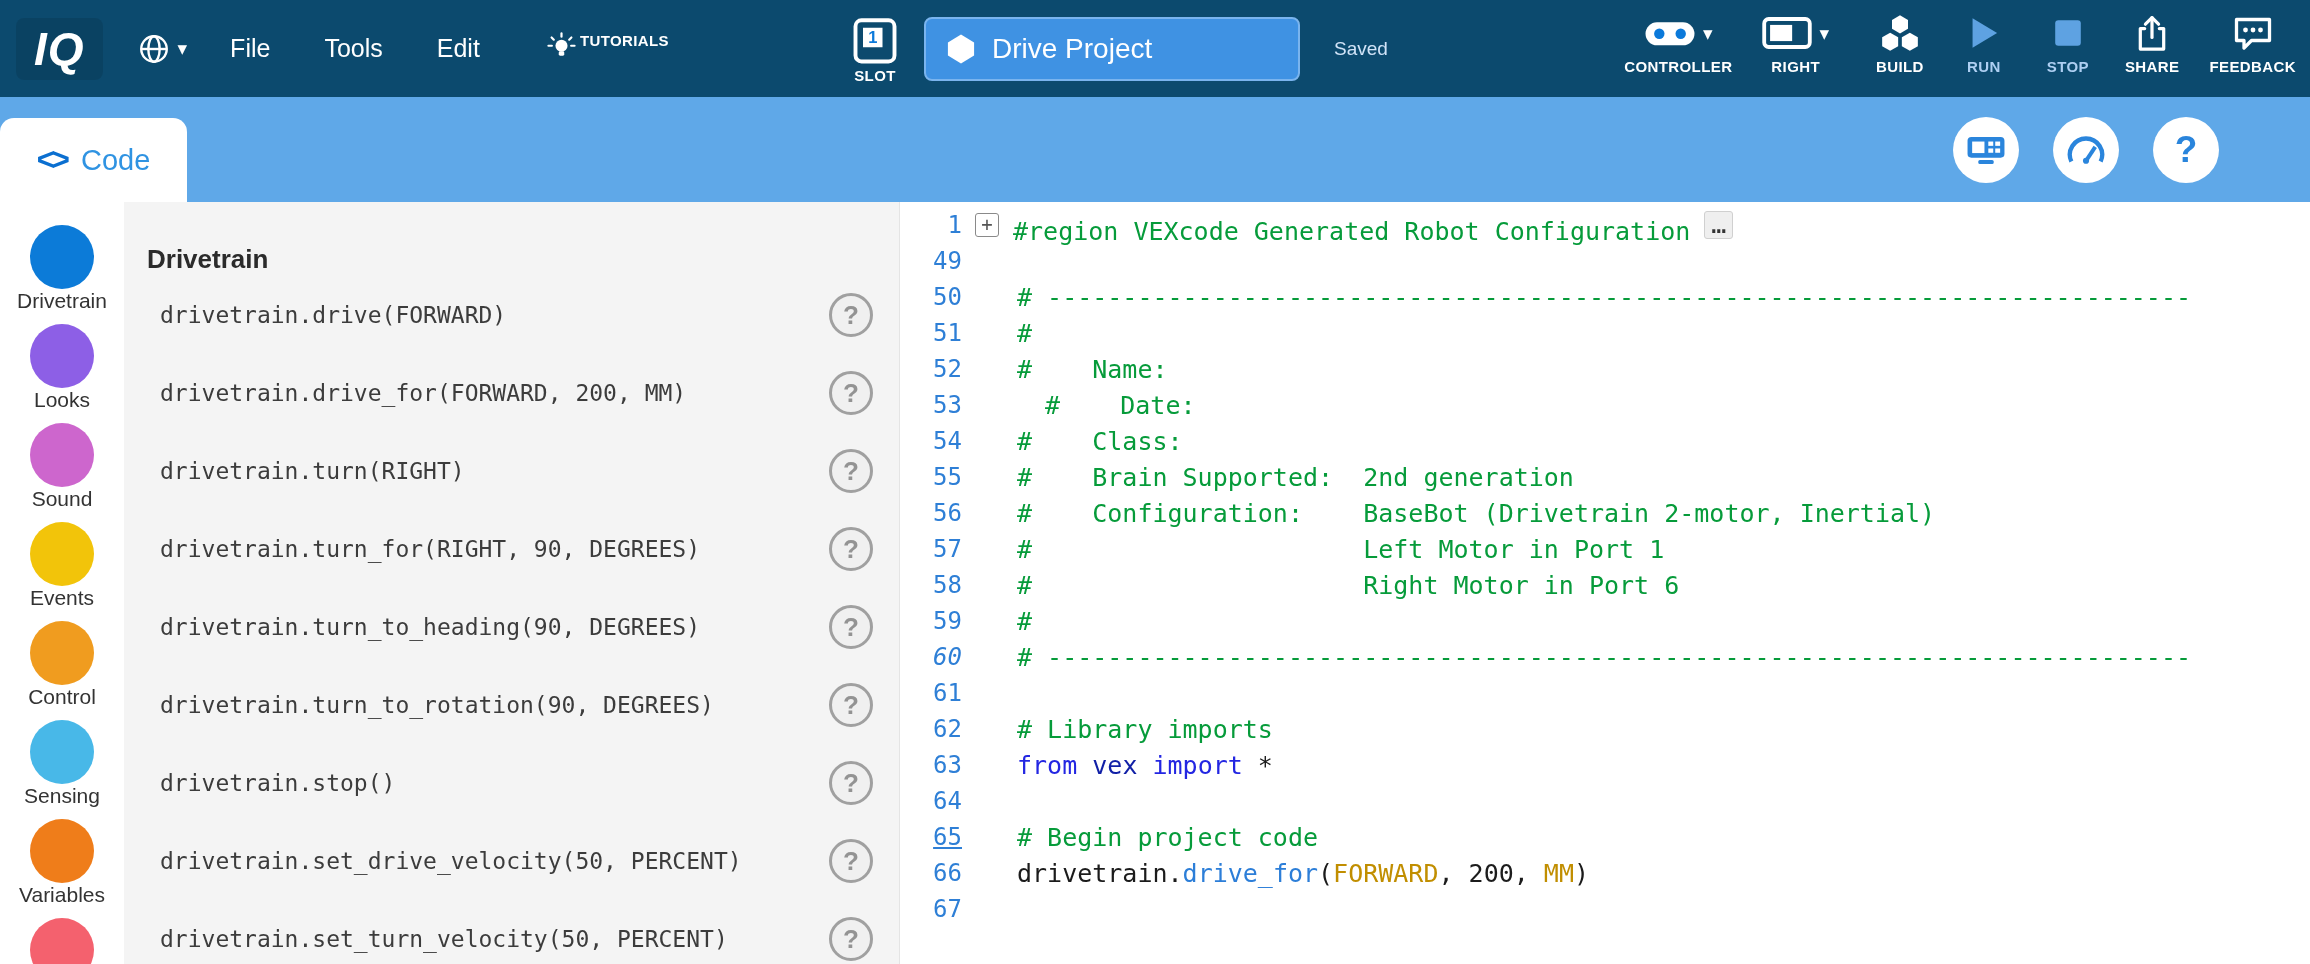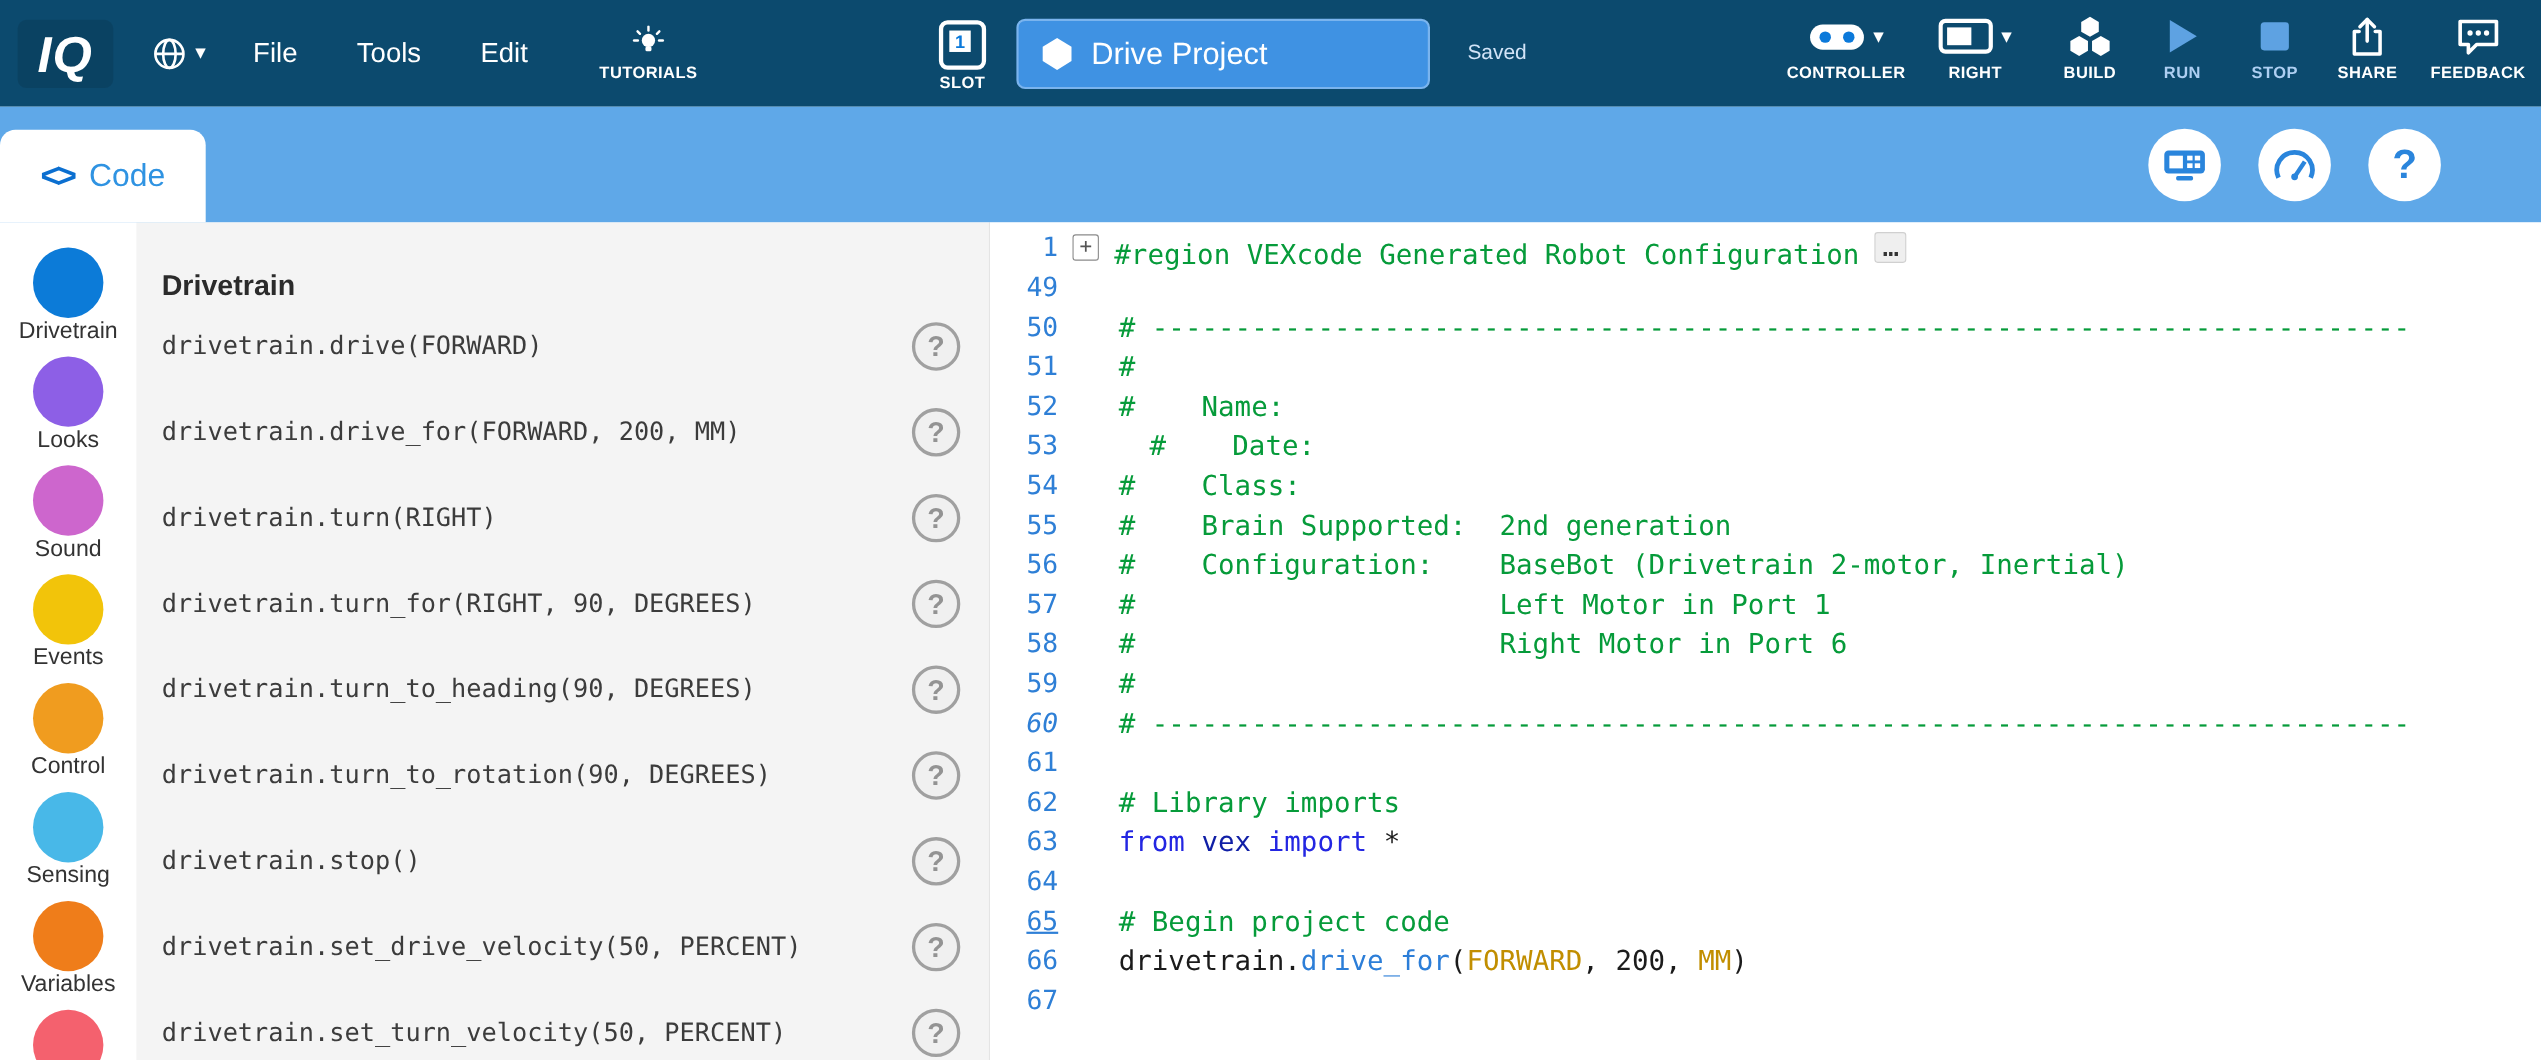--- a/index.html
+++ b/index.html
@@ -9,21 +9,21 @@
   }
   
   .topbar { position: relative; height: 97px; background: #0c4a6e; color: #fff; }
   .tb-left { position: absolute; left: 0; top: 0; height: 100%; display: flex; align-items: center; }
   .logo { margin-left: 16px; font-size: 46px; font-weight: bold; font-style: italic;
           padding: 4px 18px; background: rgba(0,0,0,0.10); border-radius: 8px; letter-spacing: 1px; }
   .globe-wrap { display: flex; align-items: center; margin-left: 34px; gap: 7px; cursor: pointer; }
   .chev { font-size: 19px; color: #fff; line-height: 1; }
   .menubar { display: flex; margin-left: 16px; }
   .menu-item { font-size: 25px; padding: 0 27px; cursor: pointer; }
-  .tutorials { display: flex; flex-direction: column; align-items: center; margin-left: 38px; gap: 2px; cursor: pointer; }
+  .tutorials { display: flex; margin-left: 38px; gap: 2px; cursor: pointer; }
   .sm-lbl { font-size: 15px; font-weight: bold; letter-spacing: 0.4px; }
   .tb-center { position: absolute; left: 852px; top: 0; height: 100%; display: flex; align-items: center; gap: 26px; }
   .slot { display: flex; flex-direction: column; align-items: center; gap: 1px; padding-top: 4px; cursor: pointer; }
   .project-pill { width: 376px; height: 64px; background: #3f92e3; border: 2px solid #7ab4ee; border-radius: 8px;
                   display: flex; align-items: center; gap: 16px; padding: 0 20px; cursor: pointer; }
   .project-pill .name { font-size: 28px; }
   .saved { font-size: 19px; color: #d2e4f8; margin-left: 8px; }
   .tb-right { position: absolute; right: 14px; top: 0; height: 100%; display: flex; align-items: flex-start; padding-top: 11px; gap: 30px; }
   .tb-item { display: flex; flex-direction: column; align-items: center; gap: 3px; min-width: 54px; cursor: pointer; }
   .tb-item .iconrow { height: 44px; display: flex; align-items: center; gap: 7px; }
@@ -41,21 +41,21 @@
   .circle-btn.help-q { font-size: 37px; font-weight: bold; color: #2a85dc; }
   
   .content { display: flex; height: 762px; overflow: hidden; }
   .catbar { width: 124px; background: #fff; padding-top: 23px; display: flex; flex-direction: column; align-items: center; flex: none; }
   .cat { display: flex; flex-direction: column; align-items: center; margin-bottom: 12px; cursor: pointer; }
   .cat .circle { width: 64px; height: 64px; border-radius: 50%; }
   .cat .lbl { font-size: 21px; color: #333; margin-top: 1px; height: 22px; line-height: 22px; }
   .cmdpanel { width: 776px; background: #f4f4f4; padding: 42px 26px 0 23px; overflow: hidden; flex: none; border-right: 1px solid #e4e4e4; }
   .cmdpanel h2 { margin: 0; font-size: 26px; color: #2b2b2b; height: 32px; font-weight: bold; }
   .cmd-row { height: 78px; display: flex; align-items: center; justify-content: space-between; cursor: grab; }
-  .cmd-text { font-family: "DejaVu Sans Mono", monospace; font-size: 23px; color: #3c3c3c; white-space: pre; }
+  .cmd-text { font-family: "DejaVu Sans Mono", monospace; font-size: 23px; color: #3c3c3c; white-space: pre; margin-left: 13px; }
   .help-btn { width: 44px; height: 44px; border-radius: 50%; border: 3px solid #a0a0a0; background: #f0f0f0;
               color: #939393; font-size: 26px; font-weight: bold; display: flex; align-items: center; justify-content: center;
               font-family: "Liberation Sans", sans-serif; flex: none; cursor: pointer; }
   .editor { flex: 1; background: #fff; padding-top: 5px; overflow: hidden; font-family: "DejaVu Sans Mono", monospace; }
   .code-line { height: 36px; display: flex; align-items: center; white-space: pre; }
   .ln { width: 62px; text-align: right; color: #2e7fd6; font-size: 24px; flex: none; }
   .code-text { margin-left: 55px; font-size: 25px; }
   .code-line.folded .code-text { margin-left: 14px; margin-top: 12px; }
   .foldbox { margin-left: 13px; width: 24px; height: 24px; border: 1.5px solid #8a8a8a; border-radius: 3px; color: #555;
              font-size: 19px; line-height: 20px; text-align: center; background: #fff; flex: none; cursor: pointer; }

